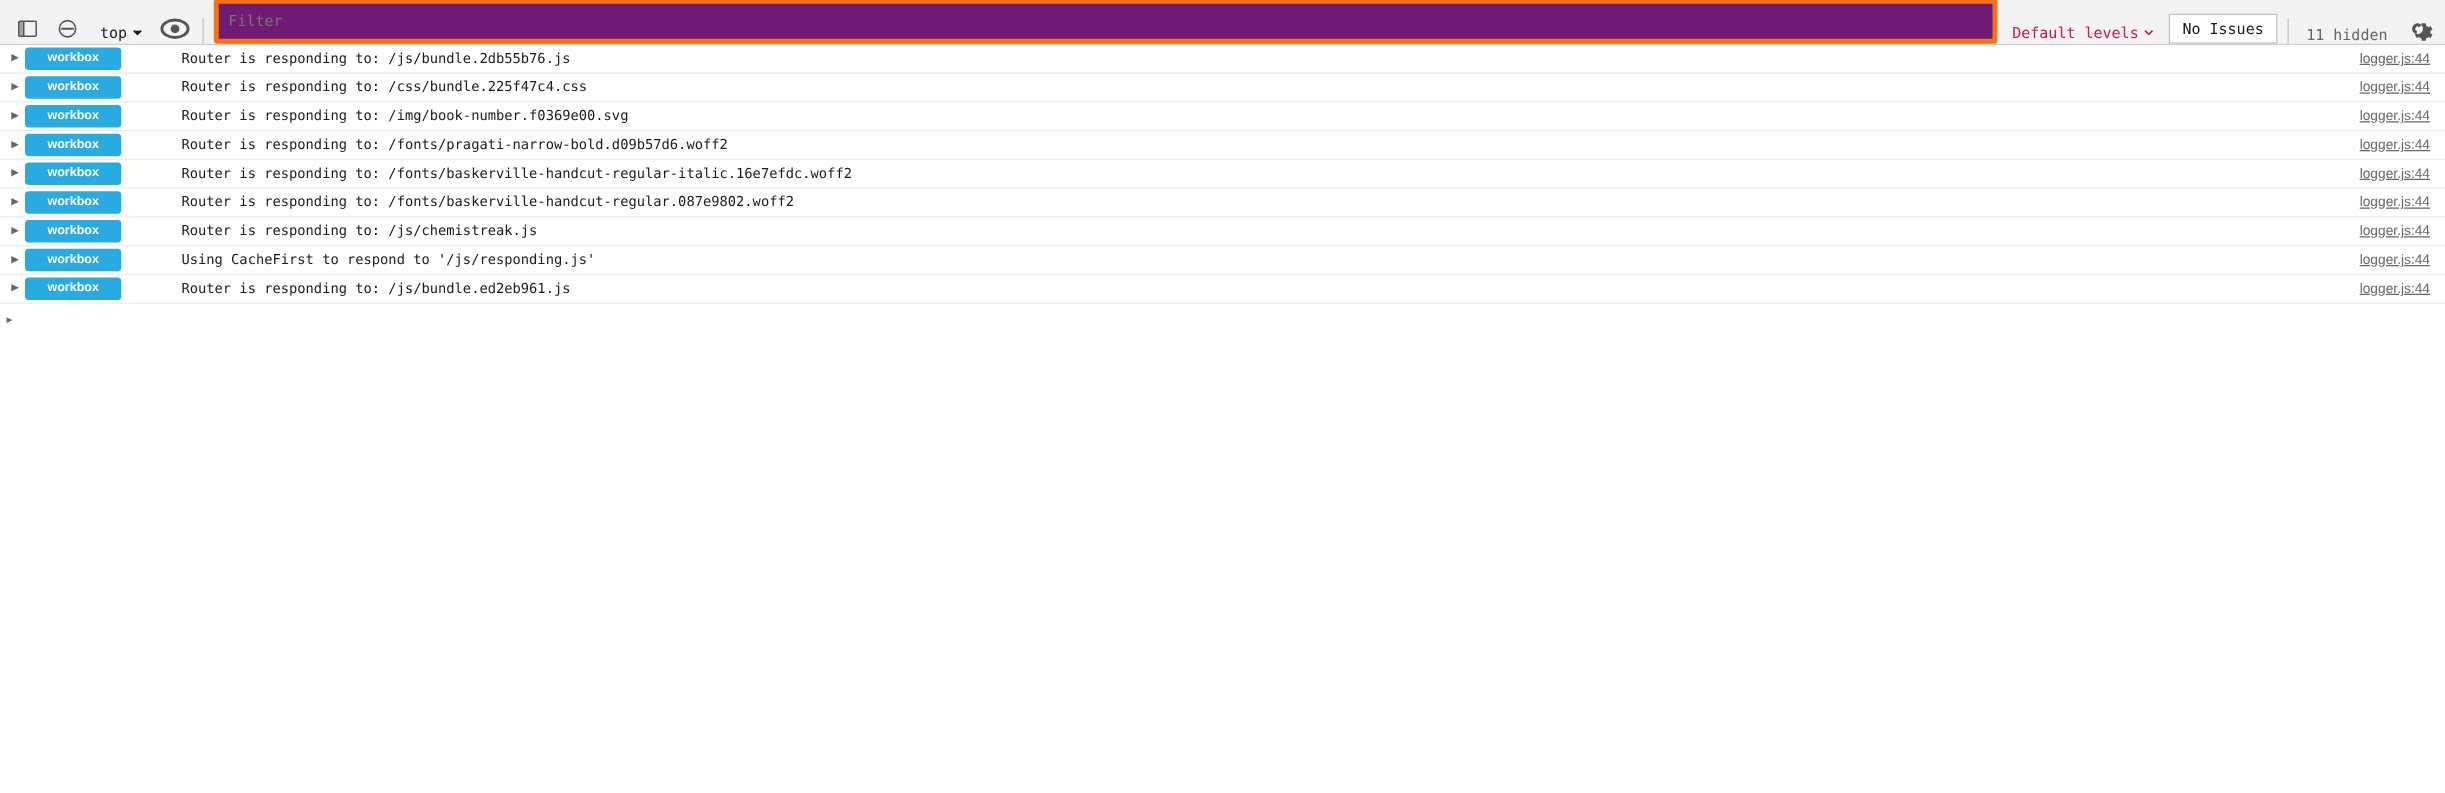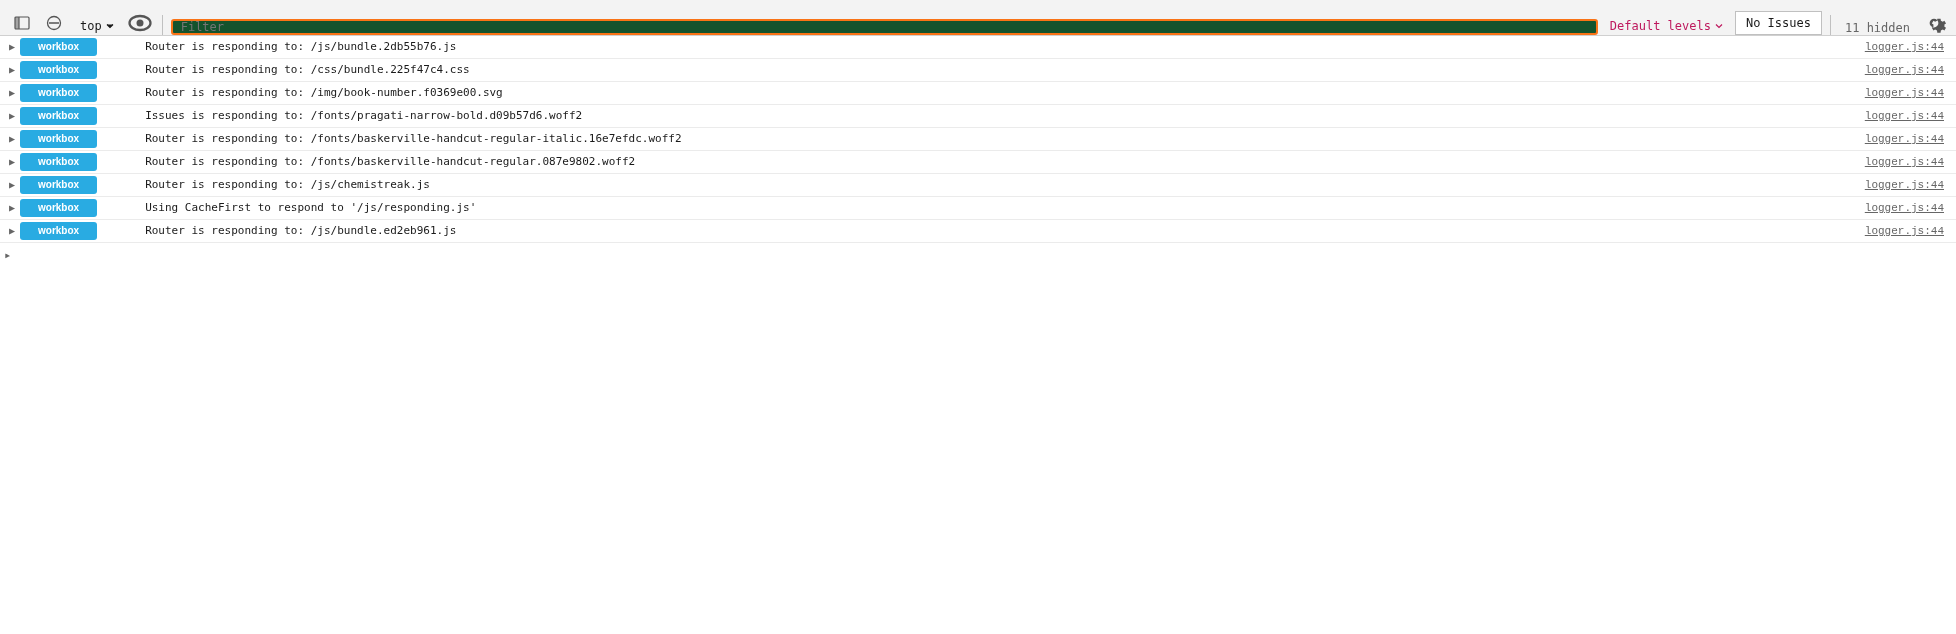--- a/index.html
+++ b/index.html
@@ -75,29 +75,29 @@
       height: 24px;
       border: none;
       background: transparent;
       cursor: pointer;
       color: #555;
       border-radius: 3px;
     }
 
     .filter-input {
       flex: 1;
-      height: 16px;
-      border: 2px solid #f97316;
+      height: 36px;
+      border: 4px solid #f97316;
       border-radius: 3px;
       padding: 0 8px;
       font-size: 12px;
       font-family: inherit;
       color: #999;
       outline: none;
-      background: #14532d;
+      background: #701a75;
     }
 
     .levels-btn {
       display: flex;
       align-items: center;
       gap: 4px;
       padding: 2px 8px;
       background: transparent;
       border: none;
       cursor: pointer;
@@ -187,21 +187,21 @@
       flex: 1;
       font-family: 'Menlo', 'Monaco', monospace;
       font-size: 11px;
       color: #1a1a1a;
       margin-left: 40px;
     }
 
     .log-link {
       color: #666;
       text-decoration: underline;
-      font-family: Liberation Mono, monospace;
+      font-family: Liberation Sans, sans-serif;
       font-size: 11px;
       padding-right: 12px;
       flex-shrink: 0;
       cursor: pointer;
     }
 
     .console-prompt-row {
       display: flex;
       align-items: center;
       padding: 2px 0 2px 4px;
@@ -290,21 +290,21 @@
     </div>
     <div class="console-row">
       <span class="expand-arrow">▶</span>
       <span class="workbox-badge">workbox</span>
       <span class="log-message">Router is responding to: /img/book-number.f0369e00.svg</span>
       <span class="log-link">logger.js:44</span>
     </div>
     <div class="console-row">
       <span class="expand-arrow">▶</span>
       <span class="workbox-badge">workbox</span>
-      <span class="log-message">Issues is responding to: /fonts/pragati-narrow-bold.d09b57d6.woff2</span>
+      <span class="log-message">Router is responding to: /fonts/pragati-narrow-bold.d09b57d6.woff2</span>
       <span class="log-link">logger.js:44</span>
     </div>
     <div class="console-row">
       <span class="expand-arrow">▶</span>
       <span class="workbox-badge">workbox</span>
       <span class="log-message">Router is responding to: /fonts/baskerville-handcut-regular-italic.16e7efdc.woff2</span>
       <span class="log-link">logger.js:44</span>
     </div>
     <div class="console-row">
       <span class="expand-arrow">▶</span>

